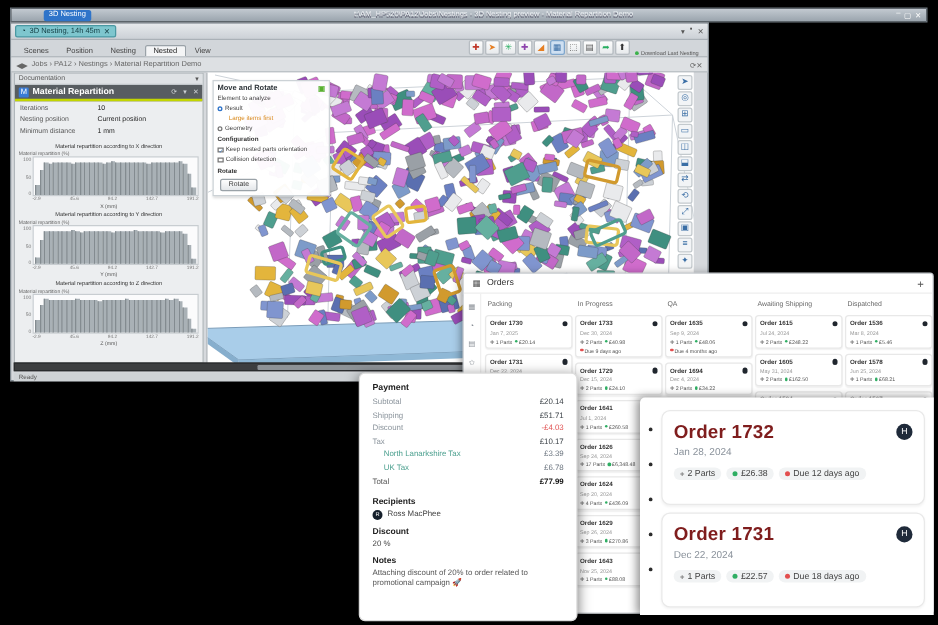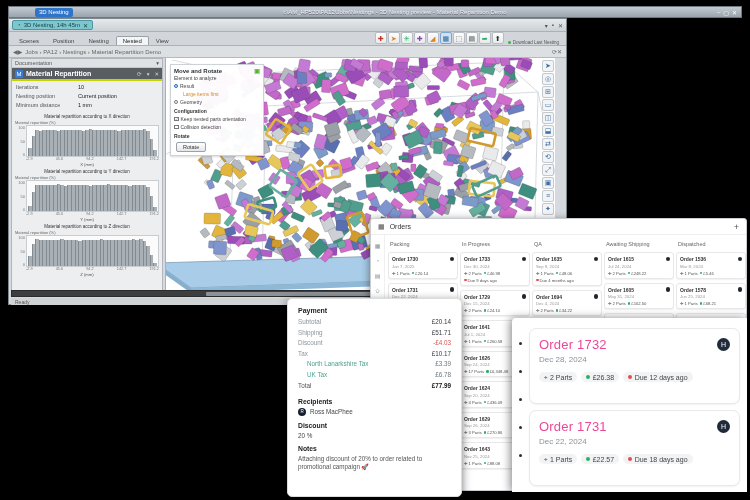--- a/index.html
+++ b/index.html
@@ -140,21 +140,21 @@
   #discVal{font-size:6.3px;color:#444;}
   #noteTxt{font-size:6.3px;color:#555;line-height:8.5px;}
 
   
   #ordersOverlay{position:absolute;left:512px;top:318px;width:235px;height:174px;background:#fff;
     border-radius:4px 0 0 0;box-shadow:-2px 0 8px rgba(0,0,0,.45);}
   .odot{position:absolute;left:7px;width:3px;height:3px;border-radius:50%;background:#2c2c2c;}
   .bigcard{position:absolute;left:17px;width:211px;height:76px;border:1px solid #e9e9e9;border-radius:7px;
     background:#fff;box-shadow:0 1px 2px rgba(0,0,0,.05);padding:8px 9px;}
   .bigcard .r1{display:flex;align-items:center;}
-  .bigcard .bt{font-size:13px;font-weight:normal;color:#ec4899;flex:1;letter-spacing:.2px;}
+  .bigcard .bt{font-size:15px;font-weight:bold;color:#7f1d1d;flex:1;letter-spacing:.2px;}
   .bigcard .bav{width:13px;height:13px;border-radius:50%;background:#1f2a3a;color:#fff;
     font-size:7px;line-height:13px;text-align:center;}
   .bigcard .bd{font-size:8px;color:#8a929b;margin-top:3px;}
   .bbadges{display:flex;gap:4px;margin-top:8px;}
   .pill{display:flex;align-items:center;gap:2.5px;background:#f1f3f4;border-radius:7px;
     padding:1.5px 5px;font-size:7px;color:#444;white-space:nowrap;}
   .pdot{width:4px;height:4px;border-radius:50%;flex:none;}
 </style>
 </head>
 <body>
@@ -1466,21 +1466,21 @@
       <span class="odot" style="top: 24px;"></span>
       <span class="odot" style="top: 52px;"></span>
       <span class="odot" style="top: 80px;"></span>
       <span class="odot" style="top: 108px;"></span>
       <span class="odot" style="top: 136px;"></span>
       <div class="bigcard" style="top: 10px;">
         <div class="r1">
           <span class="bt">Order 1732</span>
           <span class="bav">H</span>
         </div>
-        <div class="bd">Dec 28, 2024</div>
+        <div class="bd">Jan 28, 2024</div>
         <div class="bbadges">
           <span class="pill">
             <span class="plusg">✚</span>
             <span>2 Parts</span>
           </span>
           <span class="pill">
             <span class="pdot" style="background: rgb(47, 174, 99);"></span>
             <span>£26.38</span>
           </span>
           <span class="pill">

